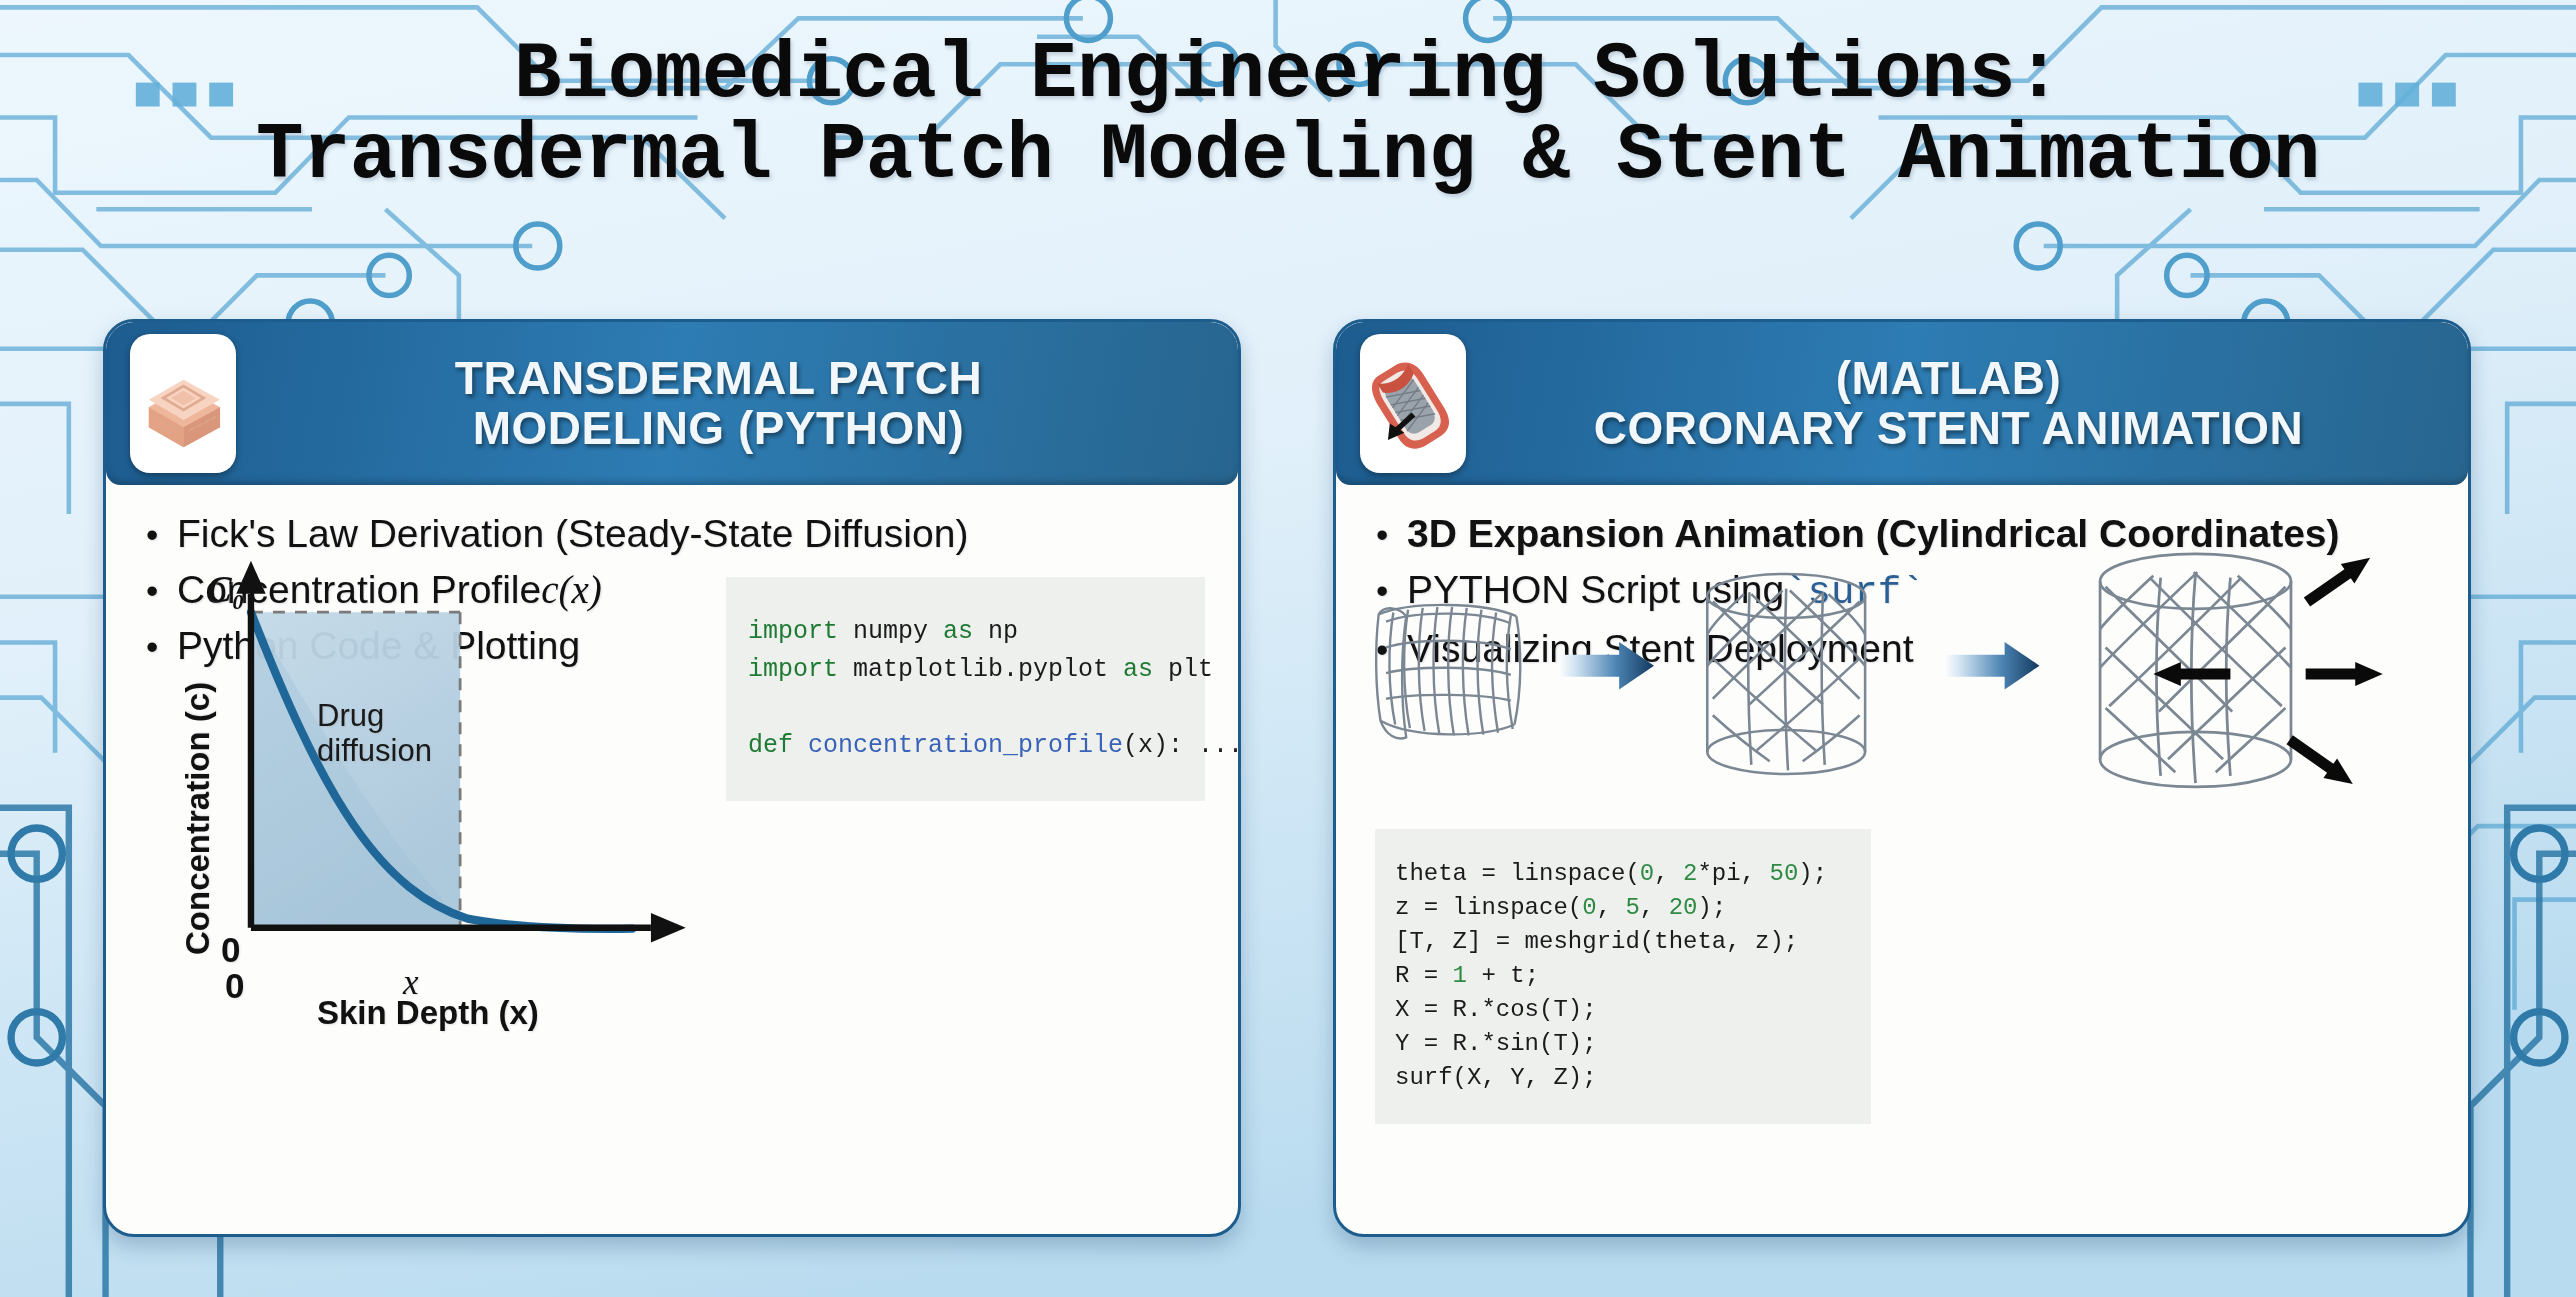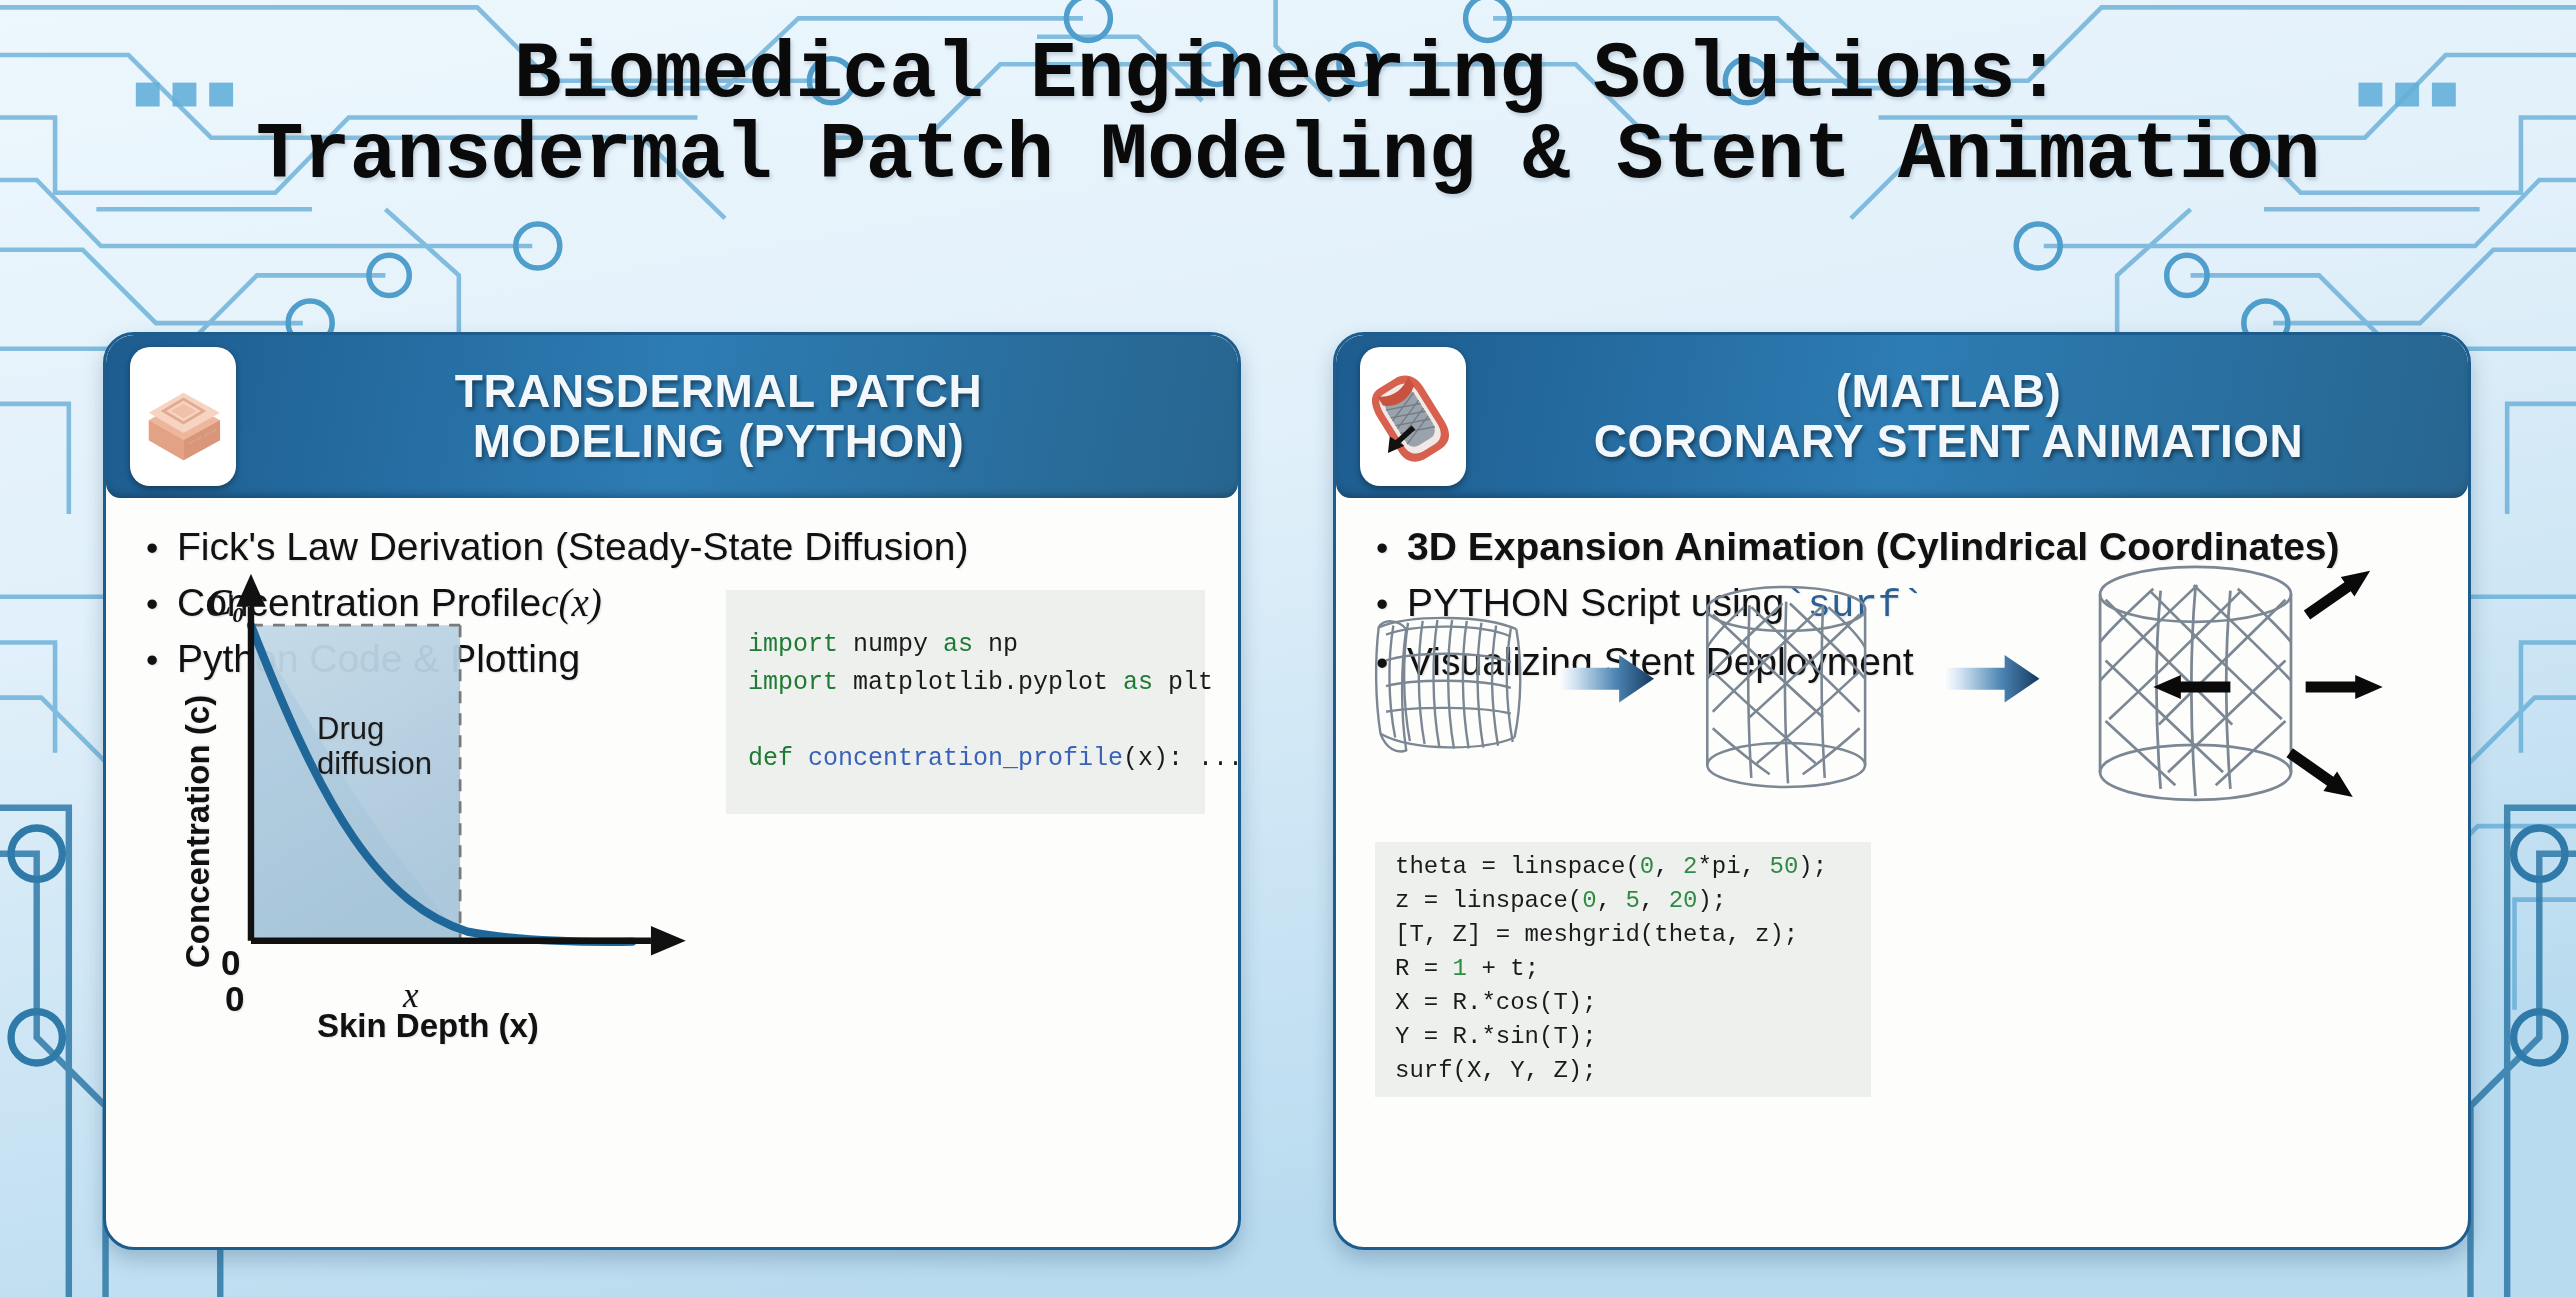--- a/index.html
+++ b/index.html
@@ -18,21 +18,21 @@
     font-weight: bold; font-size: 79px; line-height: 1.02;
     color: #0a0a0a; letter-spacing: -0.5px;
     text-shadow: 1.8px 2.8px 3.7px rgba(120,140,160,0.35);
   }
   #page-title .tline { display: block; white-space: nowrap; }
 
   .card {
     position: absolute; background: #fdfdfc;
     border: 3.7px solid #1d5d8e; border-radius: 31px;
     box-shadow: 0 9.2px 20px rgba(40,80,120,0.28);
-    overflow: hidden; z-index: 5; margin-top: 13px;
+    overflow: hidden; z-index: 5;
   }
   #card-left  { left: 103px;  top: 319px; width: 1138px; height: 918px; }
   #card-right { left: 1333px; top: 319px; width: 1138px; height: 918px; }
 
   .card-header {
     position: relative; height: 163px;
     background: linear-gradient(100deg, #1b5party 0%, #1e5d91 0%, #2b7ab1 52%, #2a6c9e 100%);
     border-radius: 27.5px 27.5px 14.7px 14.7px;
     display: flex; align-items: center; padding: 0 24px;
     box-shadow: inset 0 -6.4px 9.2px -5.5px rgba(0,0,0,0.35);
@@ -411,21 +411,21 @@
         <g transform="translate(1016,196) rotate(35)">
           <path d="M0,7 L54,7 L54,0 L84,13 L54,26 L54,19 L0,19 Z"></path>
         </g>
         <g transform="translate(944,148) rotate(180)">
           <path d="M0,7 L54,7 L54,0 L84,13 L54,26 L54,19 L0,19 Z"></path>
         </g>
       </g>
     </svg>
   </div>
 
-  <div class="codebox" style="left:39px; top:507px; width:496px; padding:8px 20px; font-size:24px; line-height:1.42;">theta = linspace(<span class="num">0</span>, <span class="num">2</span>*pi, <span class="num">50</span>);
+  <div class="codebox" style="left:39px; top:507px; width:496px; padding:28px 20px; font-size:24px; line-height:1.42;">theta = linspace(<span class="num">0</span>, <span class="num">2</span>*pi, <span class="num">50</span>);
 z = linspace(<span class="num">0</span>, <span class="num">5</span>, <span class="num">20</span>);
 [T, Z] = meshgrid(theta, z);
 R = <span class="num">1</span> + t;
 X = R.*cos(T);
 Y = R.*sin(T);
 surf(X, Y, Z);</div>
 </section>
 
 
 </body></html>

